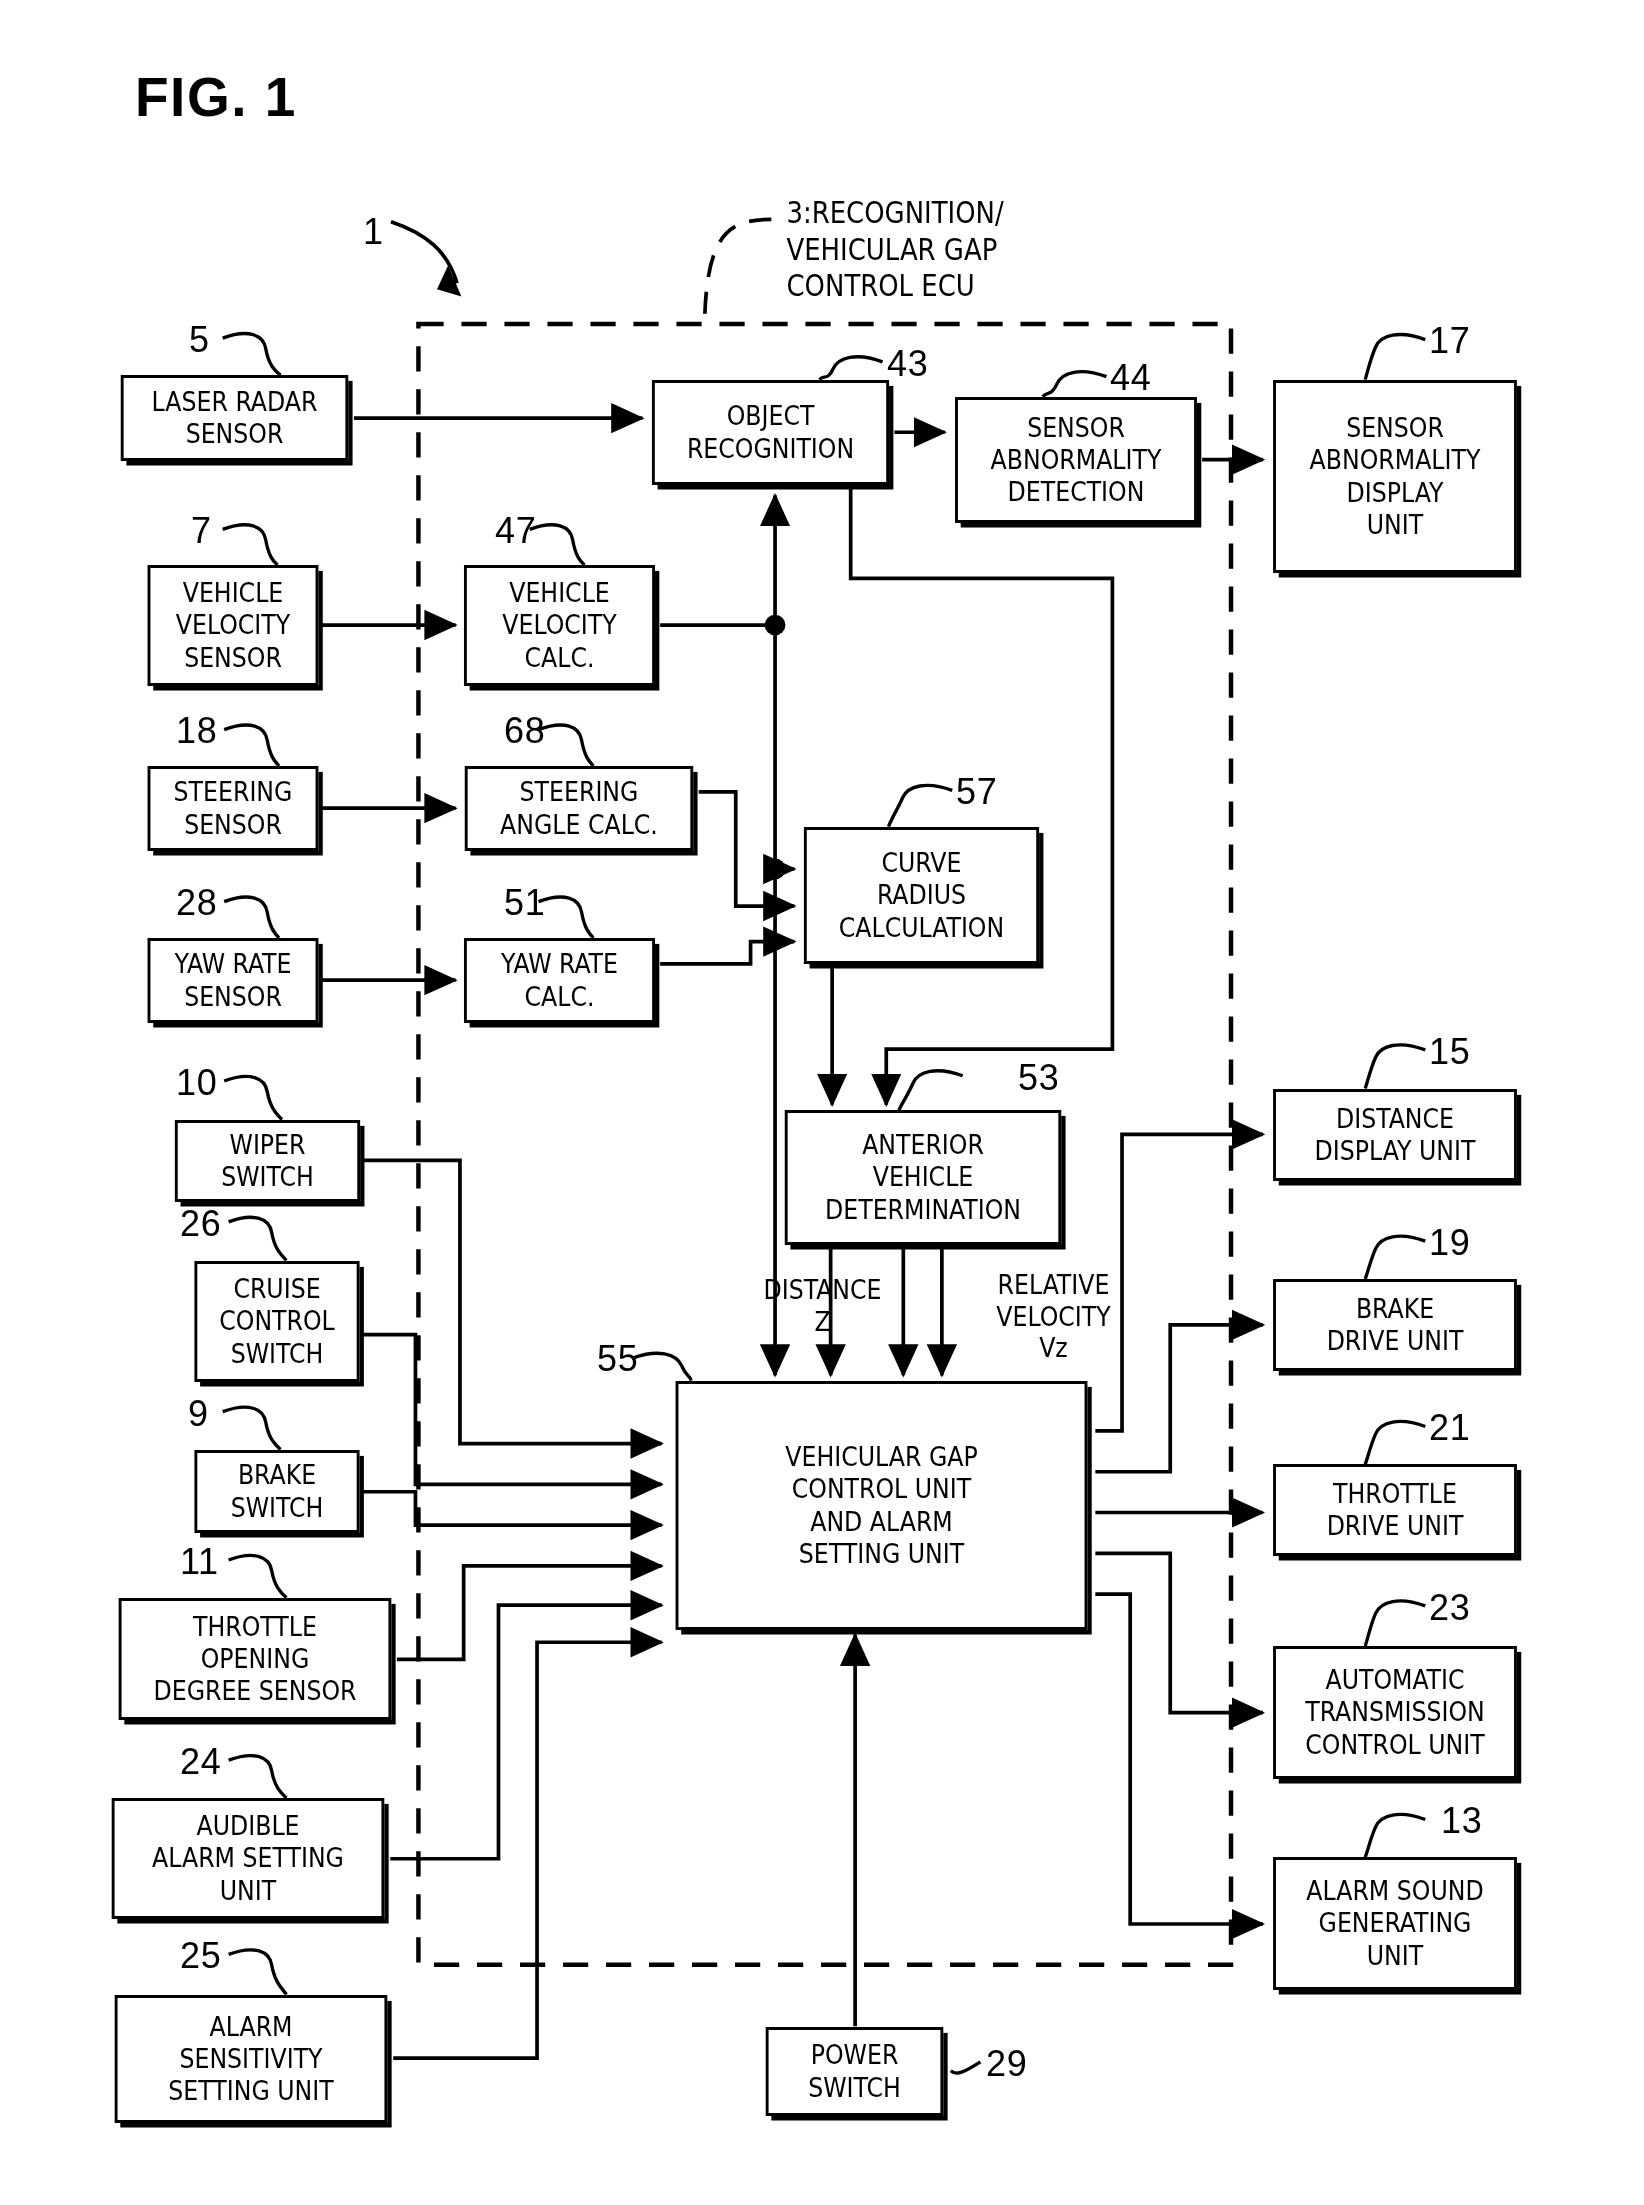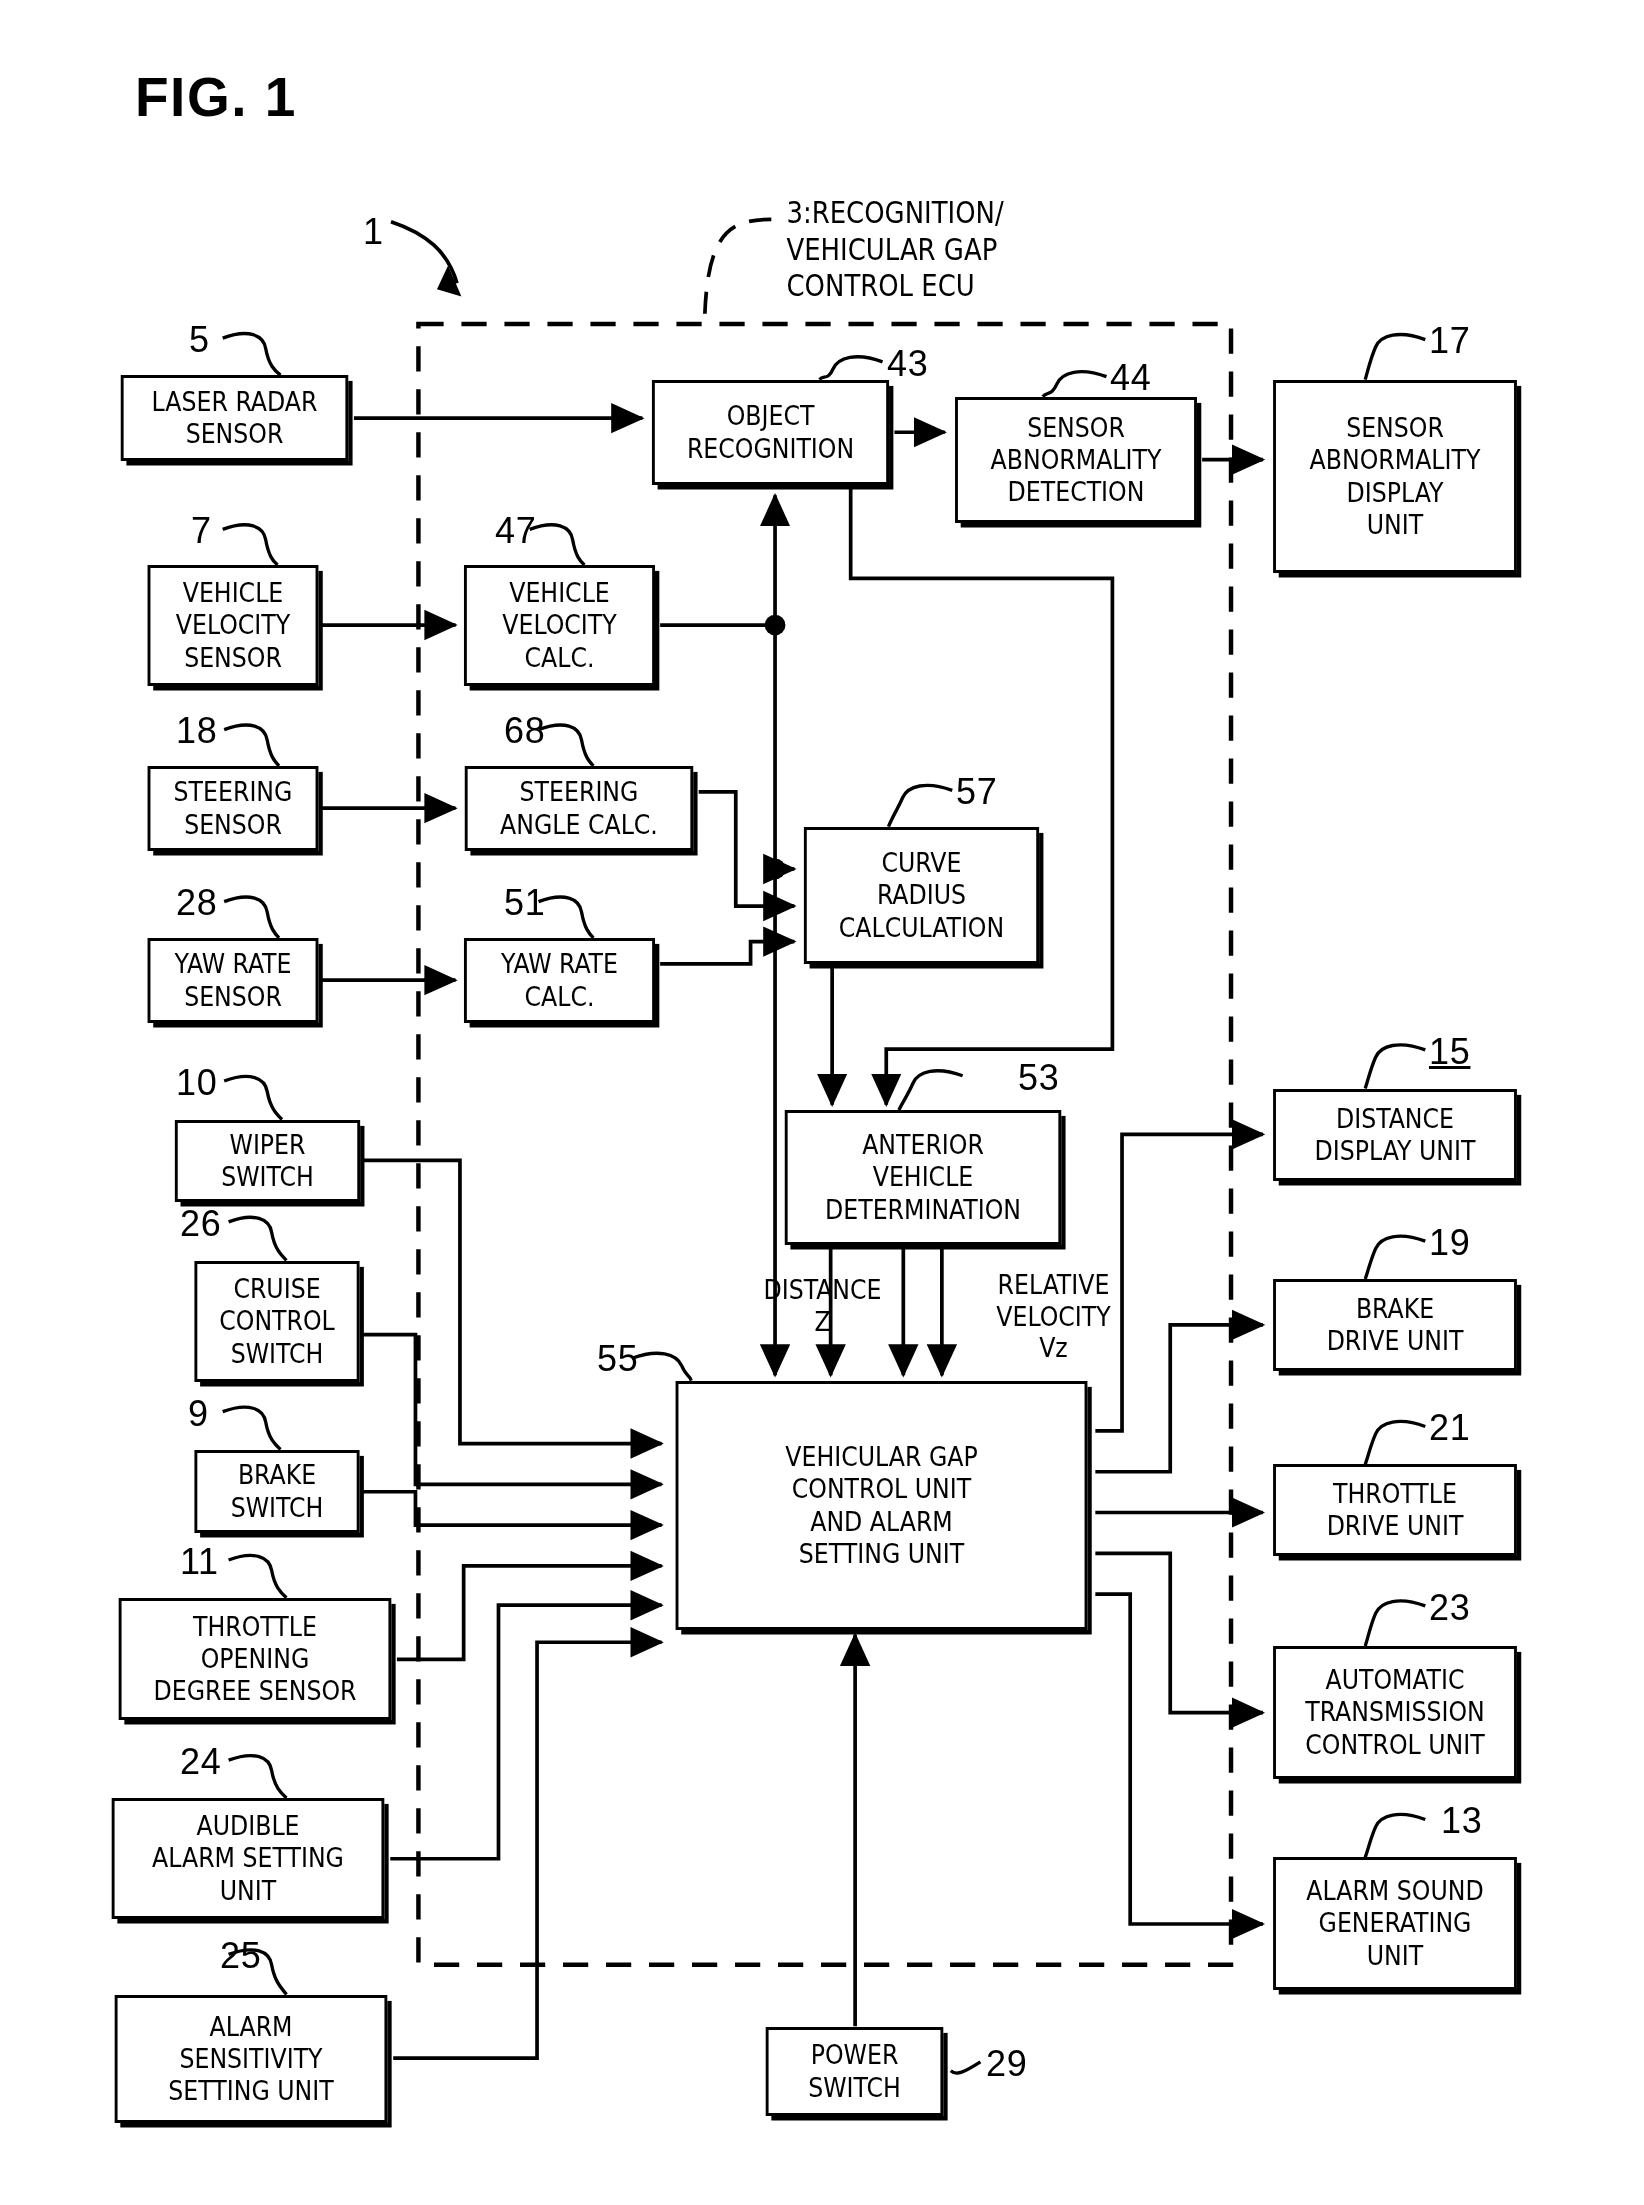--- a/index.html
+++ b/index.html
@@ -237,32 +237,32 @@
   <div id="refs-layer">
       <div class="ref" style="left: 189px; top: 319px;">5</div>
       <div class="ref" style="left: 191px; top: 510px;">7</div>
       <div class="ref" style="left: 176px; top: 710px;">18</div>
       <div class="ref" style="left: 176px; top: 882px;">28</div>
       <div class="ref" style="left: 176px; top: 1062px;">10</div>
       <div class="ref" style="left: 180px; top: 1203px;">26</div>
       <div class="ref" style="left: 188px; top: 1393px;">9</div>
       <div class="ref" style="left: 180px; top: 1541px;">11</div>
       <div class="ref" style="left: 180px; top: 1741px;">24</div>
-      <div class="ref" style="left: 180px; top: 1935px; margin-left: 40px;">25</div>
+      <div class="ref" style="left: 180px; top: 1935px;">25</div>
       <div class="ref" style="left: 495px; top: 510px;">47</div>
       <div class="ref" style="left: 504px; top: 710px;">68</div>
       <div class="ref" style="left: 504px; top: 882px;">51</div>
       <div class="ref" style="left: 887px; top: 343px;">43</div>
       <div class="ref" style="left: 1110px; top: 357px;">44</div>
       <div class="ref" style="left: 956px; top: 771px;">57</div>
       <div class="ref" style="left: 1018px; top: 1057px;">53</div>
       <div class="ref" style="left: 597px; top: 1338px;">55</div>
       <div class="ref" style="left: 986px; top: 2043px;">29</div>
       <div class="ref" style="left: 1429px; top: 320px;">17</div>
-      <div class="ref" style="left: 1429px; top: 1031px; text-decoration: underline;">15</div>
+      <div class="ref" style="left: 1429px; top: 1031px;">15</div>
       <div class="ref" style="left: 1429px; top: 1222px;">19</div>
       <div class="ref" style="left: 1429px; top: 1407px;">21</div>
       <div class="ref" style="left: 1429px; top: 1587px;">23</div>
       <div class="ref" style="left: 1441px; top: 1800px;">13</div>
       <div class="ref" style="left: 363px; top: 211px;">1</div>
     </div>
 
   <div id="signals-layer">
       <div class="flab" style="left: 730px; top: 1274px; width: 185px;">DISTANCE
 Z</div>

